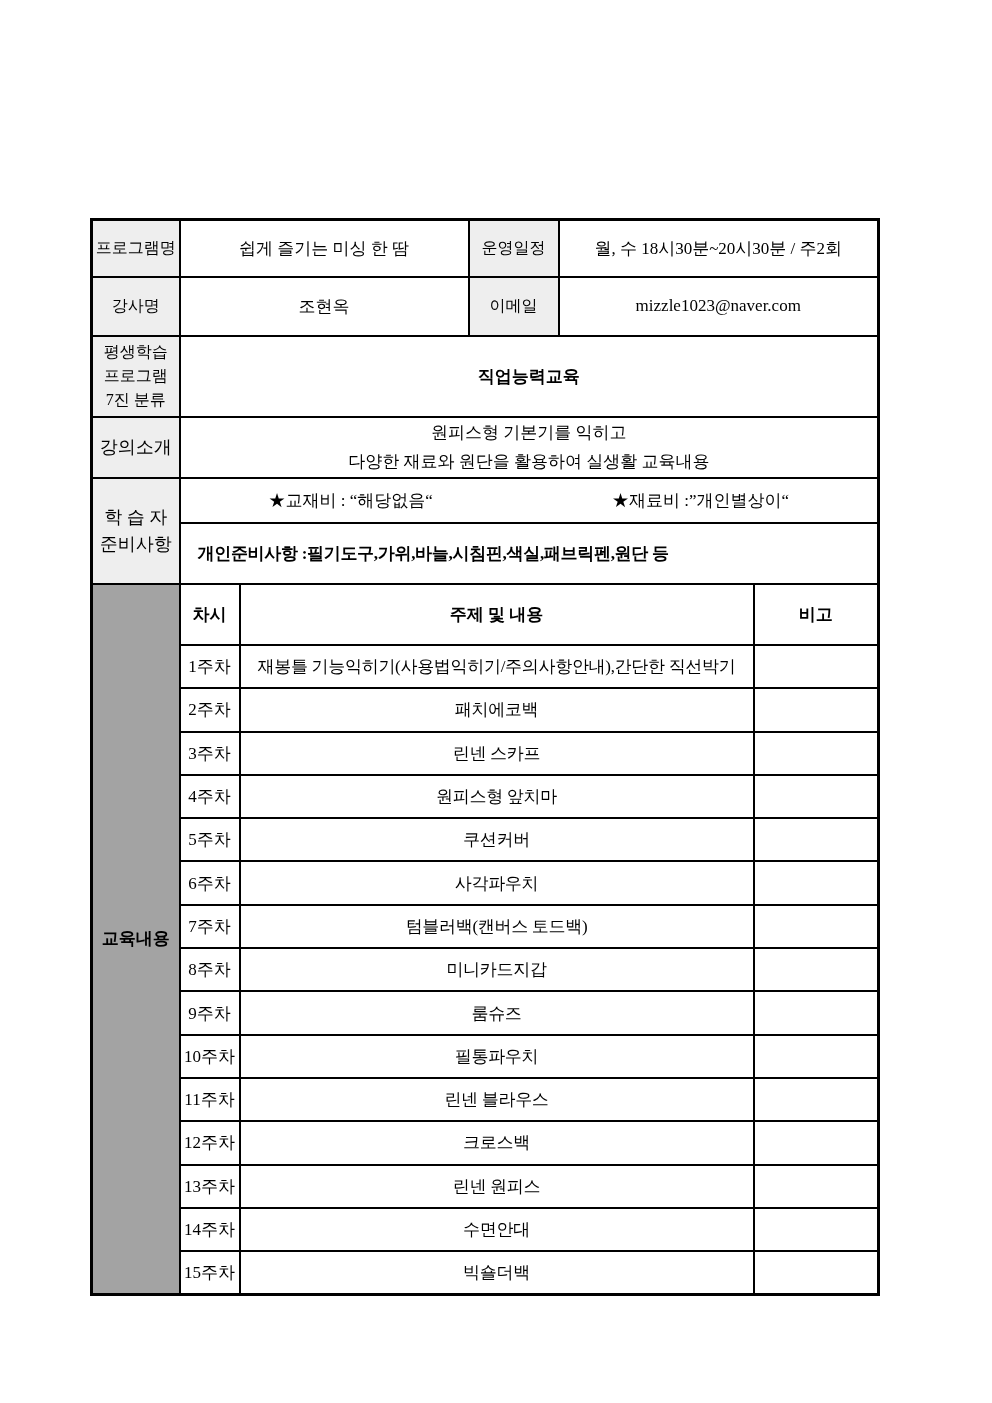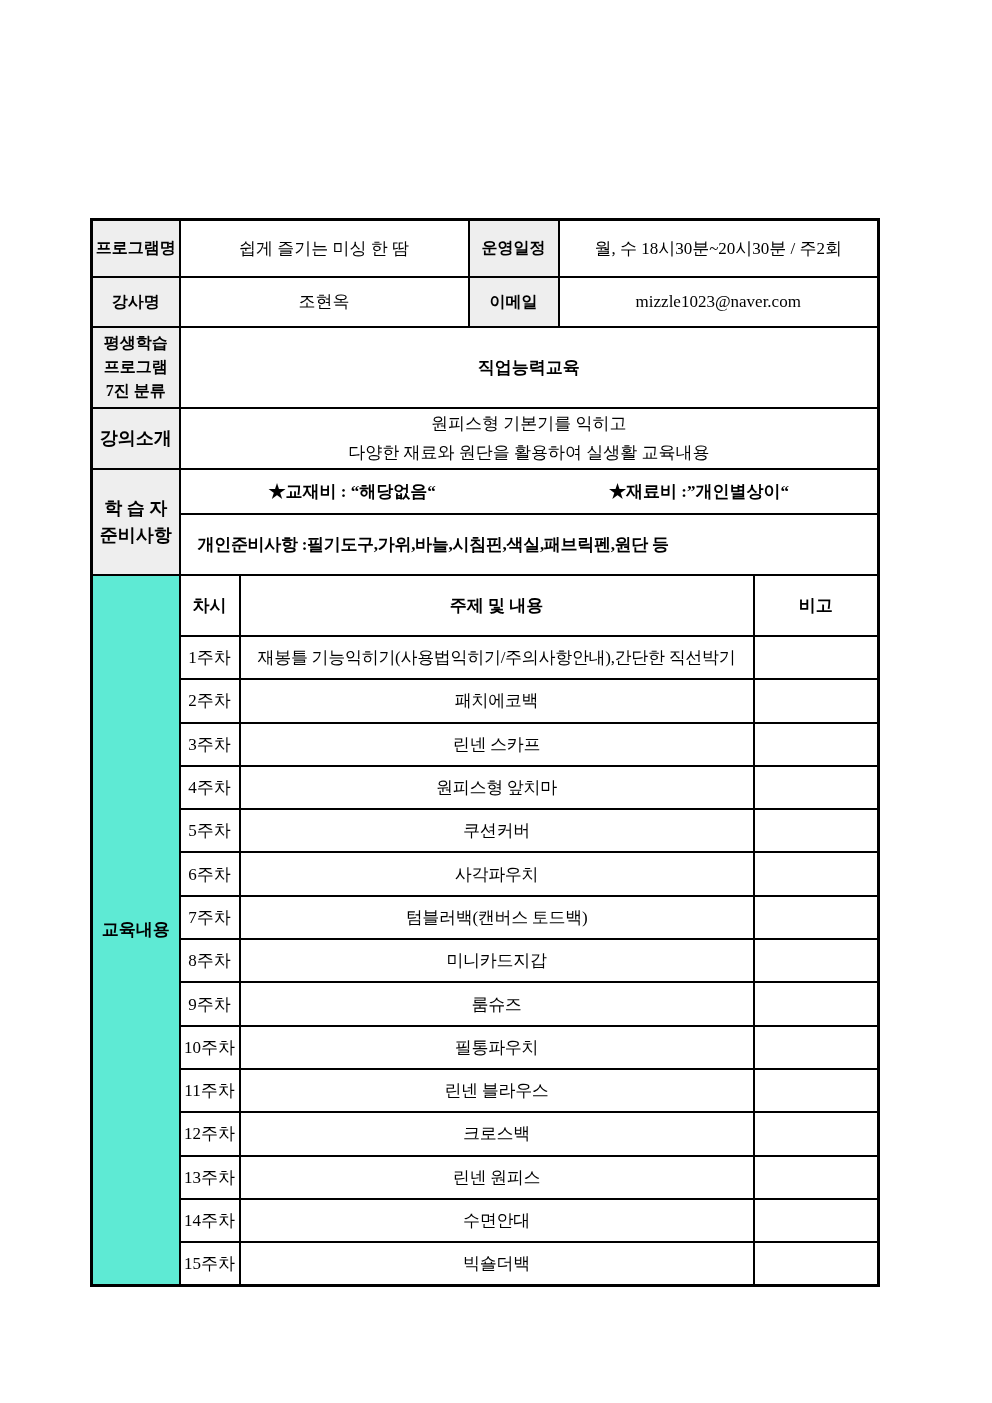--- a/index.html
+++ b/index.html
@@ -16,41 +16,41 @@
     text-align: center; font-size: 33px; font-weight: bold; letter-spacing: 1px;
   }
 
   .tbl-wrap { position: absolute; top: 218px; left: 90px; width: 787px; }
   table { border-collapse: collapse; table-layout: fixed; width: 787px; }
   table.t1 { border: 3px solid #000; border-bottom: none; }
   table.t2 { border: 3px solid #000; border-top: none; }
   td { border: 2px solid #000; text-align: center; vertical-align: middle; font-size: 17px; padding: 0; overflow: hidden; }
   .t2 tr.hdr td { border-top: none; }
 
-  .lbl { background: #eeeeee; font-weight: bold; font-size: 16px; line-height: 1.5; }
+  .lbl { background: #eeeeee; font-weight: normal; font-size: 16px; line-height: 1.5; }
 
   .r1 td { height: 57px; }
-  .r2 td { height: 50px; }
+  .r2 td { height: 59px; }
   .r3 td { height: 81px; }
   .r4 td { height: 60px; }
   .r5a td { height: 45px; }
   .r5b td { height: 61px; }
 
   .big-lbl { font-size: 18px; }
   .bold-val { font-weight: bold; }
   .intro-cell { line-height: 1.75; }
 
   .fees-line {
     display: flex; justify-content: space-between; align-items: center;
-    padding-left: 88px; padding-right: 88px; font-weight: bold; font-size: 17px;
+    padding-left: 88px; padding-right: 88px; font-weight: normal; font-size: 17px;
   }
   .personal-cell { text-align: left; padding-left: 17px; font-weight: bold; font-size: 17px; letter-spacing: -0.3px; }
 
   .t2 tr.hdr td { height: 60px; font-weight: bold; font-size: 17px; }
-  .t2 td.section-lbl { font-size: 18px; font-weight: bold; background: #5eead4; }
+  .t2 td.section-lbl { font-size: 18px; font-weight: bold; background: #a3a3a3; }
   .week-row td { height: 43.3px; font-size: 17px; }
   .week-row td.tp { letter-spacing: -0.3px; }
 </style>
 </head>
 <body>
 
 <div class="page">
 
 
   <div class="tbl-wrap">

